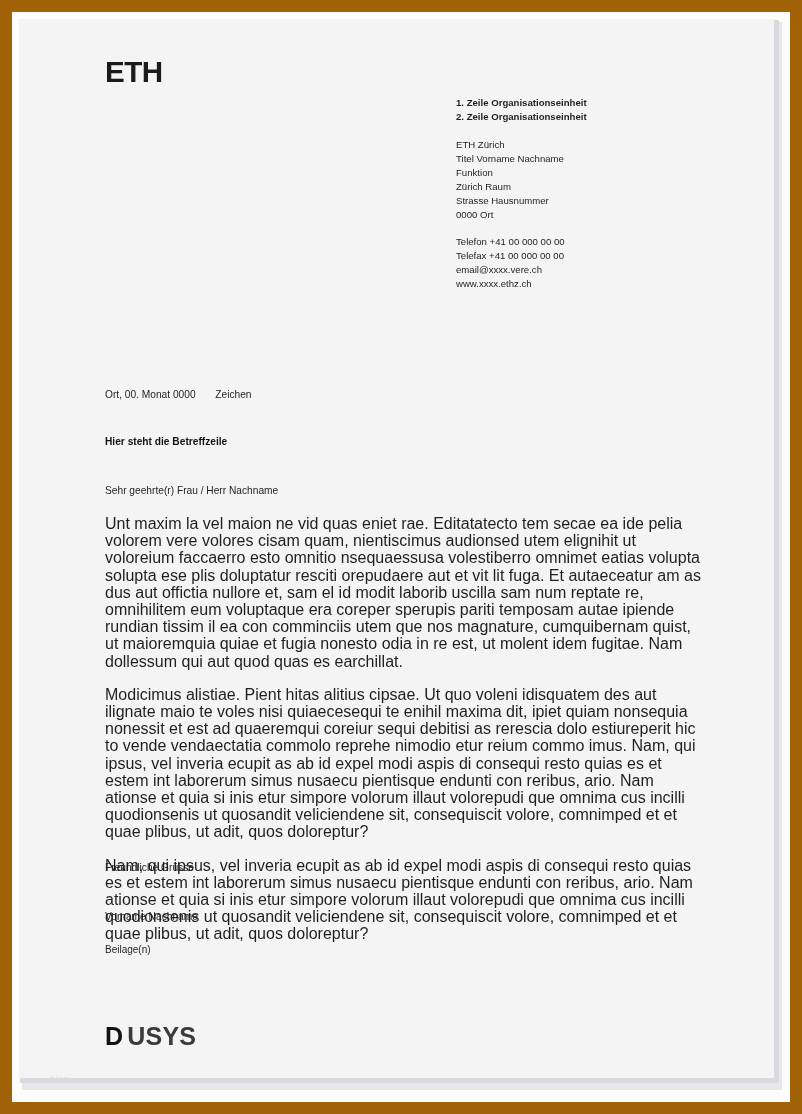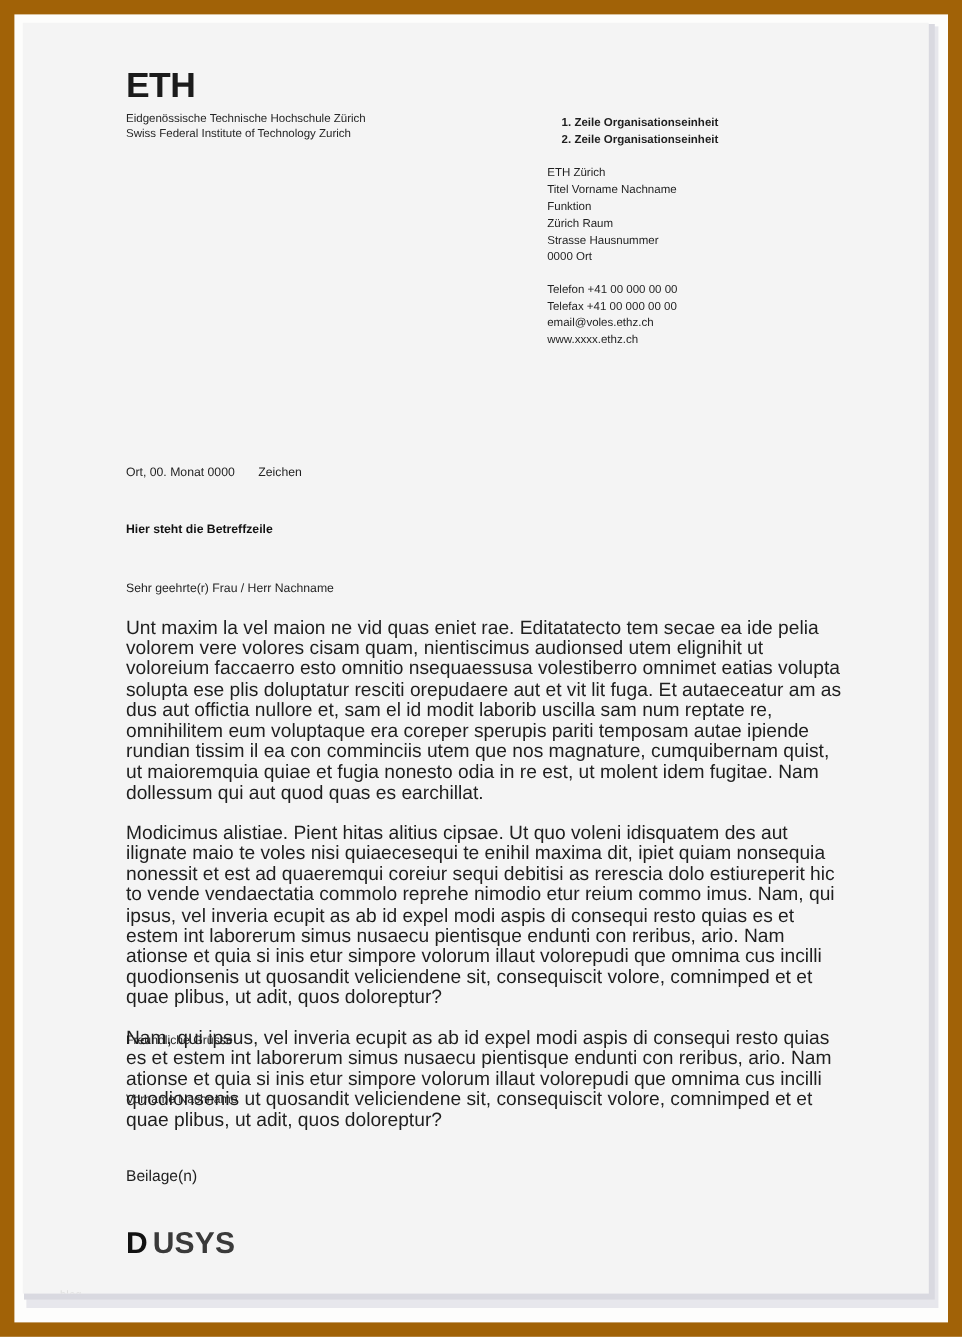--- a/index.html
+++ b/index.html
@@ -80,21 +80,20 @@
   .sender {
     position: absolute;
     left: 437px; top: 77px;
     font-size: 9.6px;
     line-height: 14px;
     color: #1f1f1f;
     white-space: nowrap;
   }
   .sender .org {
     font-weight: bold;
-    margin-left: 12px;
   }
   .sender .gap-lg { height: 14px; }
   .sender .gap-md { height: 13px; }
 
   
   .address {
     position: absolute;
     left: 86px; top: 198px;
     font-size: 10.2px;
     line-height: 15.8px;
@@ -158,24 +157,23 @@
     position: absolute;
     left: 86px; top: 892px;
     font-size: 10.2px;
     color: #1f1f1f;
     white-space: nowrap;
     text-align: center;
   }
   .enclosure {
     position: absolute;
     left: 86px; top: 925px;
-    font-size: 13px;
-    color: #1f1f1f;
-    white-space: nowrap;
-    margin-top: 28px;
+    font-size: 10px;
+    color: #1f1f1f;
+    white-space: nowrap;
   }
 
   
   .dept-logo {
     position: absolute;
     left: 86px; top: 1005px;
     font-size: 25px;
     line-height: 1;
     color: #2a2a2a;
     letter-spacing: 0.2px;
@@ -204,39 +202,35 @@
 <body>
 
 <div id="frame">
   <div id="inset"></div>
   <div id="stack2"></div>
   <div id="stack1"></div>
 
   <div id="page">
 
     <div class="eth-logo">ETH</div>
-    <div class="eth-sub">
-      <div>Eidgenössische Technische Hochschule Zürich</div>
-      <div>Swiss Federal Institute of Technology Zurich</div>
-    </div>
 
     <div class="sender">
       <div class="org">1. Zeile Organisationseinheit</div>
       <div class="org">2. Zeile Organisationseinheit</div>
       <div class="gap-lg"></div>
       <div>ETH Zürich</div>
       <div>Titel Vorname Nachname</div>
       <div>Funktion</div>
       <div>Zürich Raum</div>
       <div>Strasse Hausnummer</div>
       <div>0000 Ort</div>
       <div class="gap-md"></div>
       <div>Telefon +41 00 000 00 00</div>
       <div>Telefax +41 00 000 00 00</div>
-      <div>email@voles.ethz.ch</div>
+      <div>email@xxxx.vere.ch</div>
       <div>www.xxxx.ethz.ch</div>
     </div>
 
 
     <div class="dateline">
       <span>Ort, 00. Monat 0000</span>
       <span class="sep"></span>
       <span>Zeichen</span>
     </div>
 

